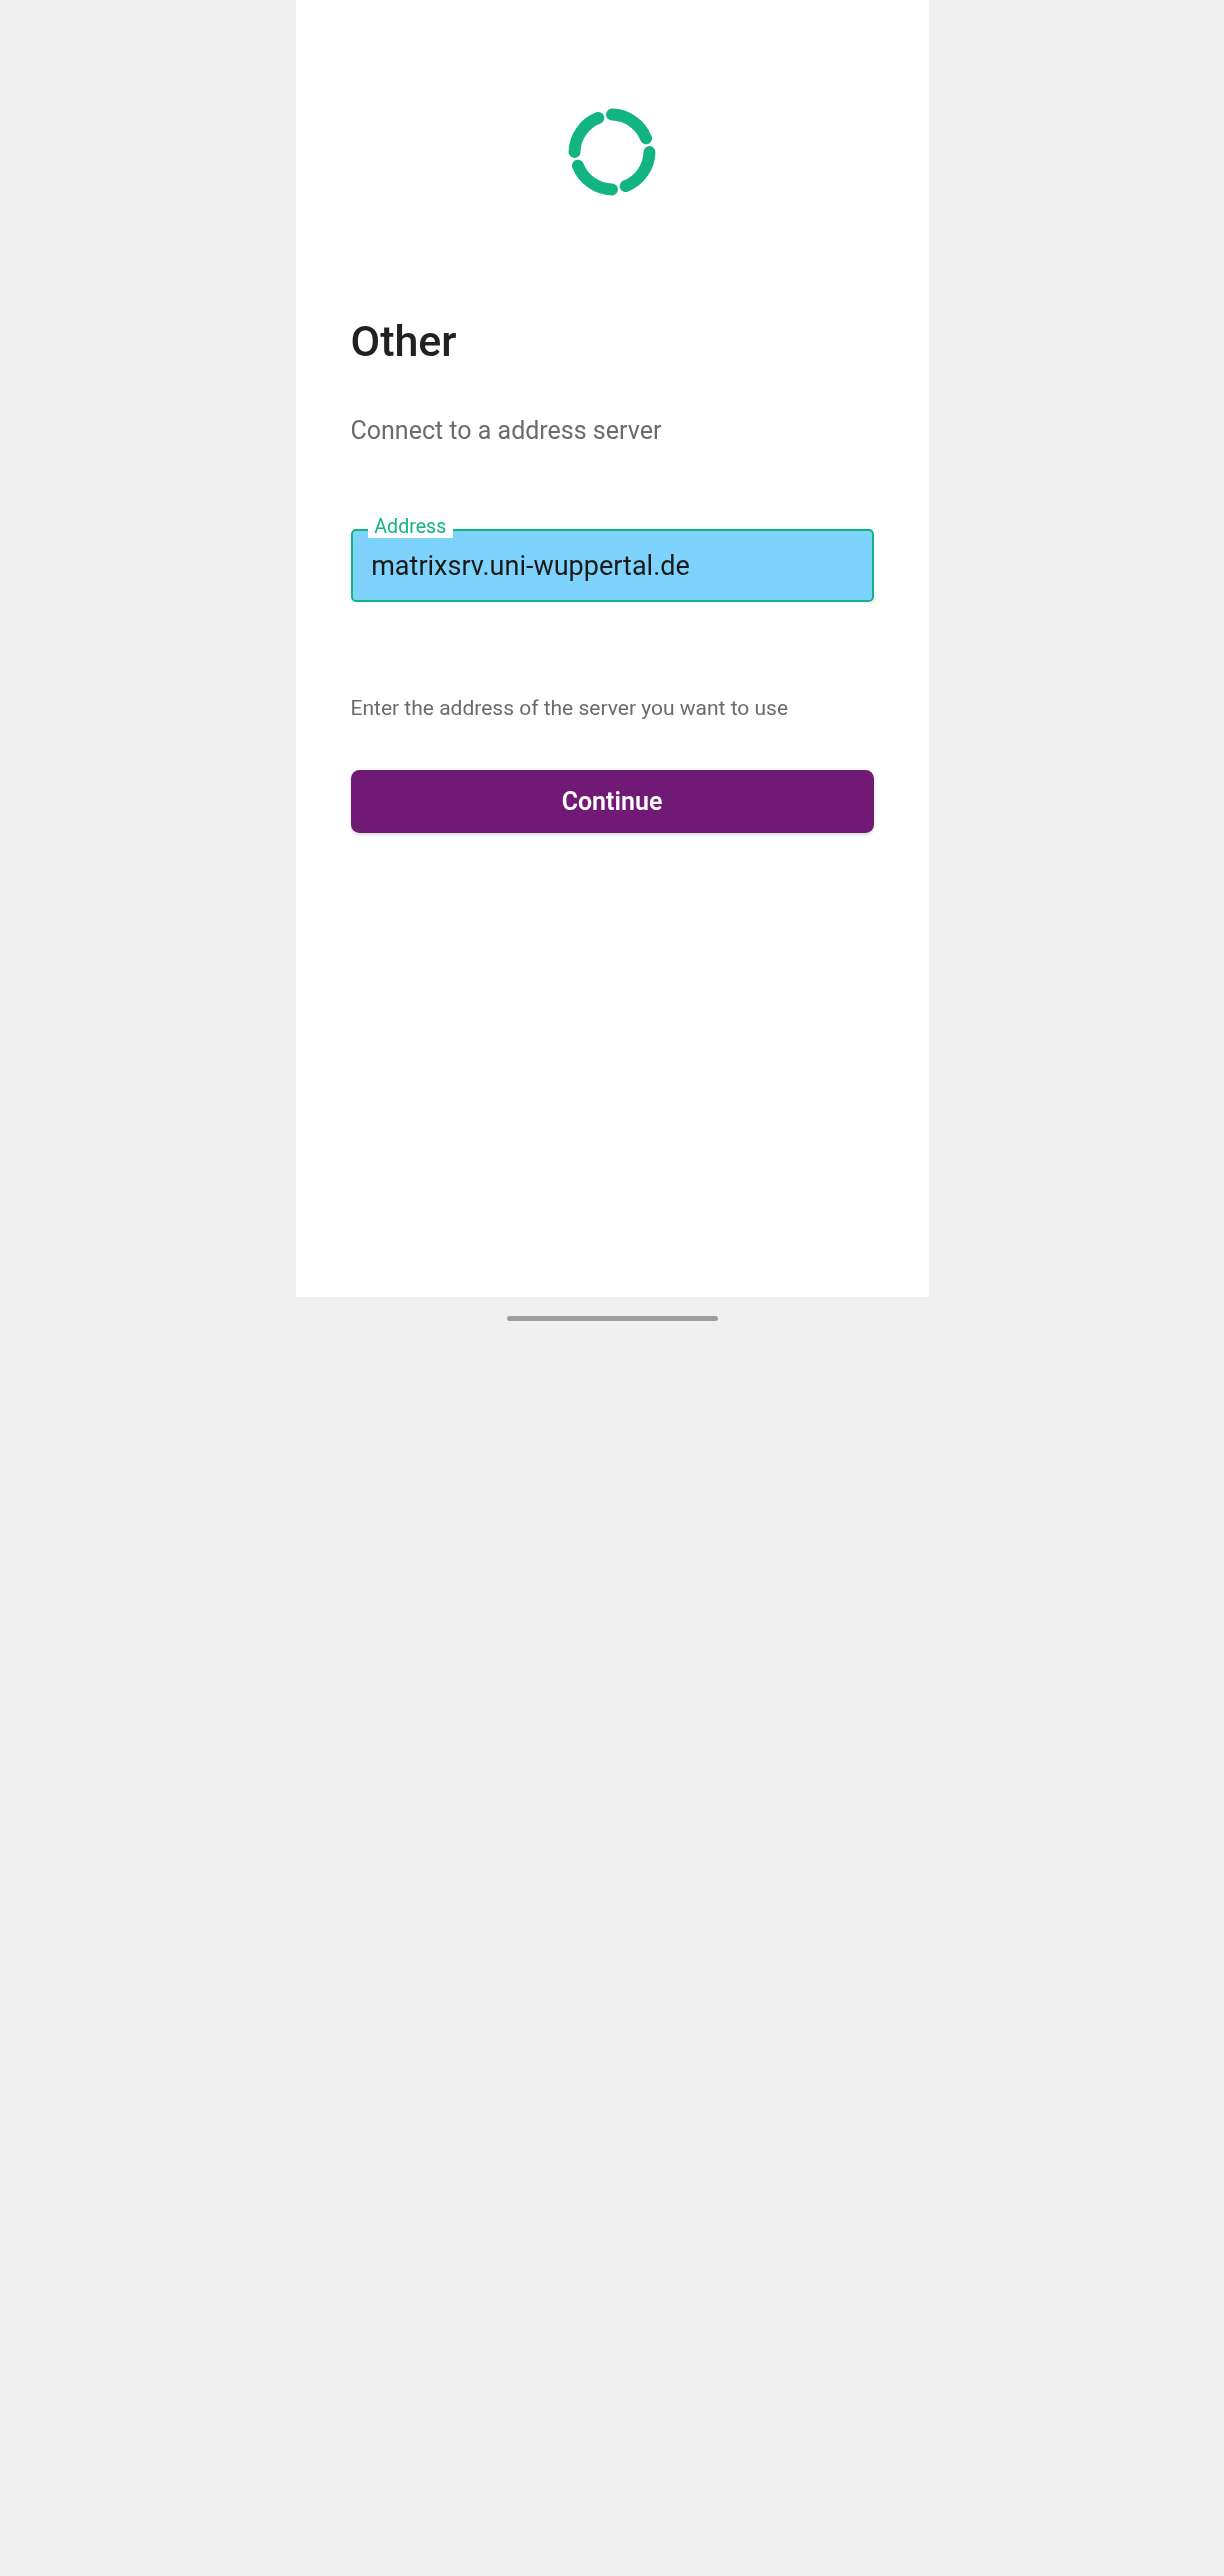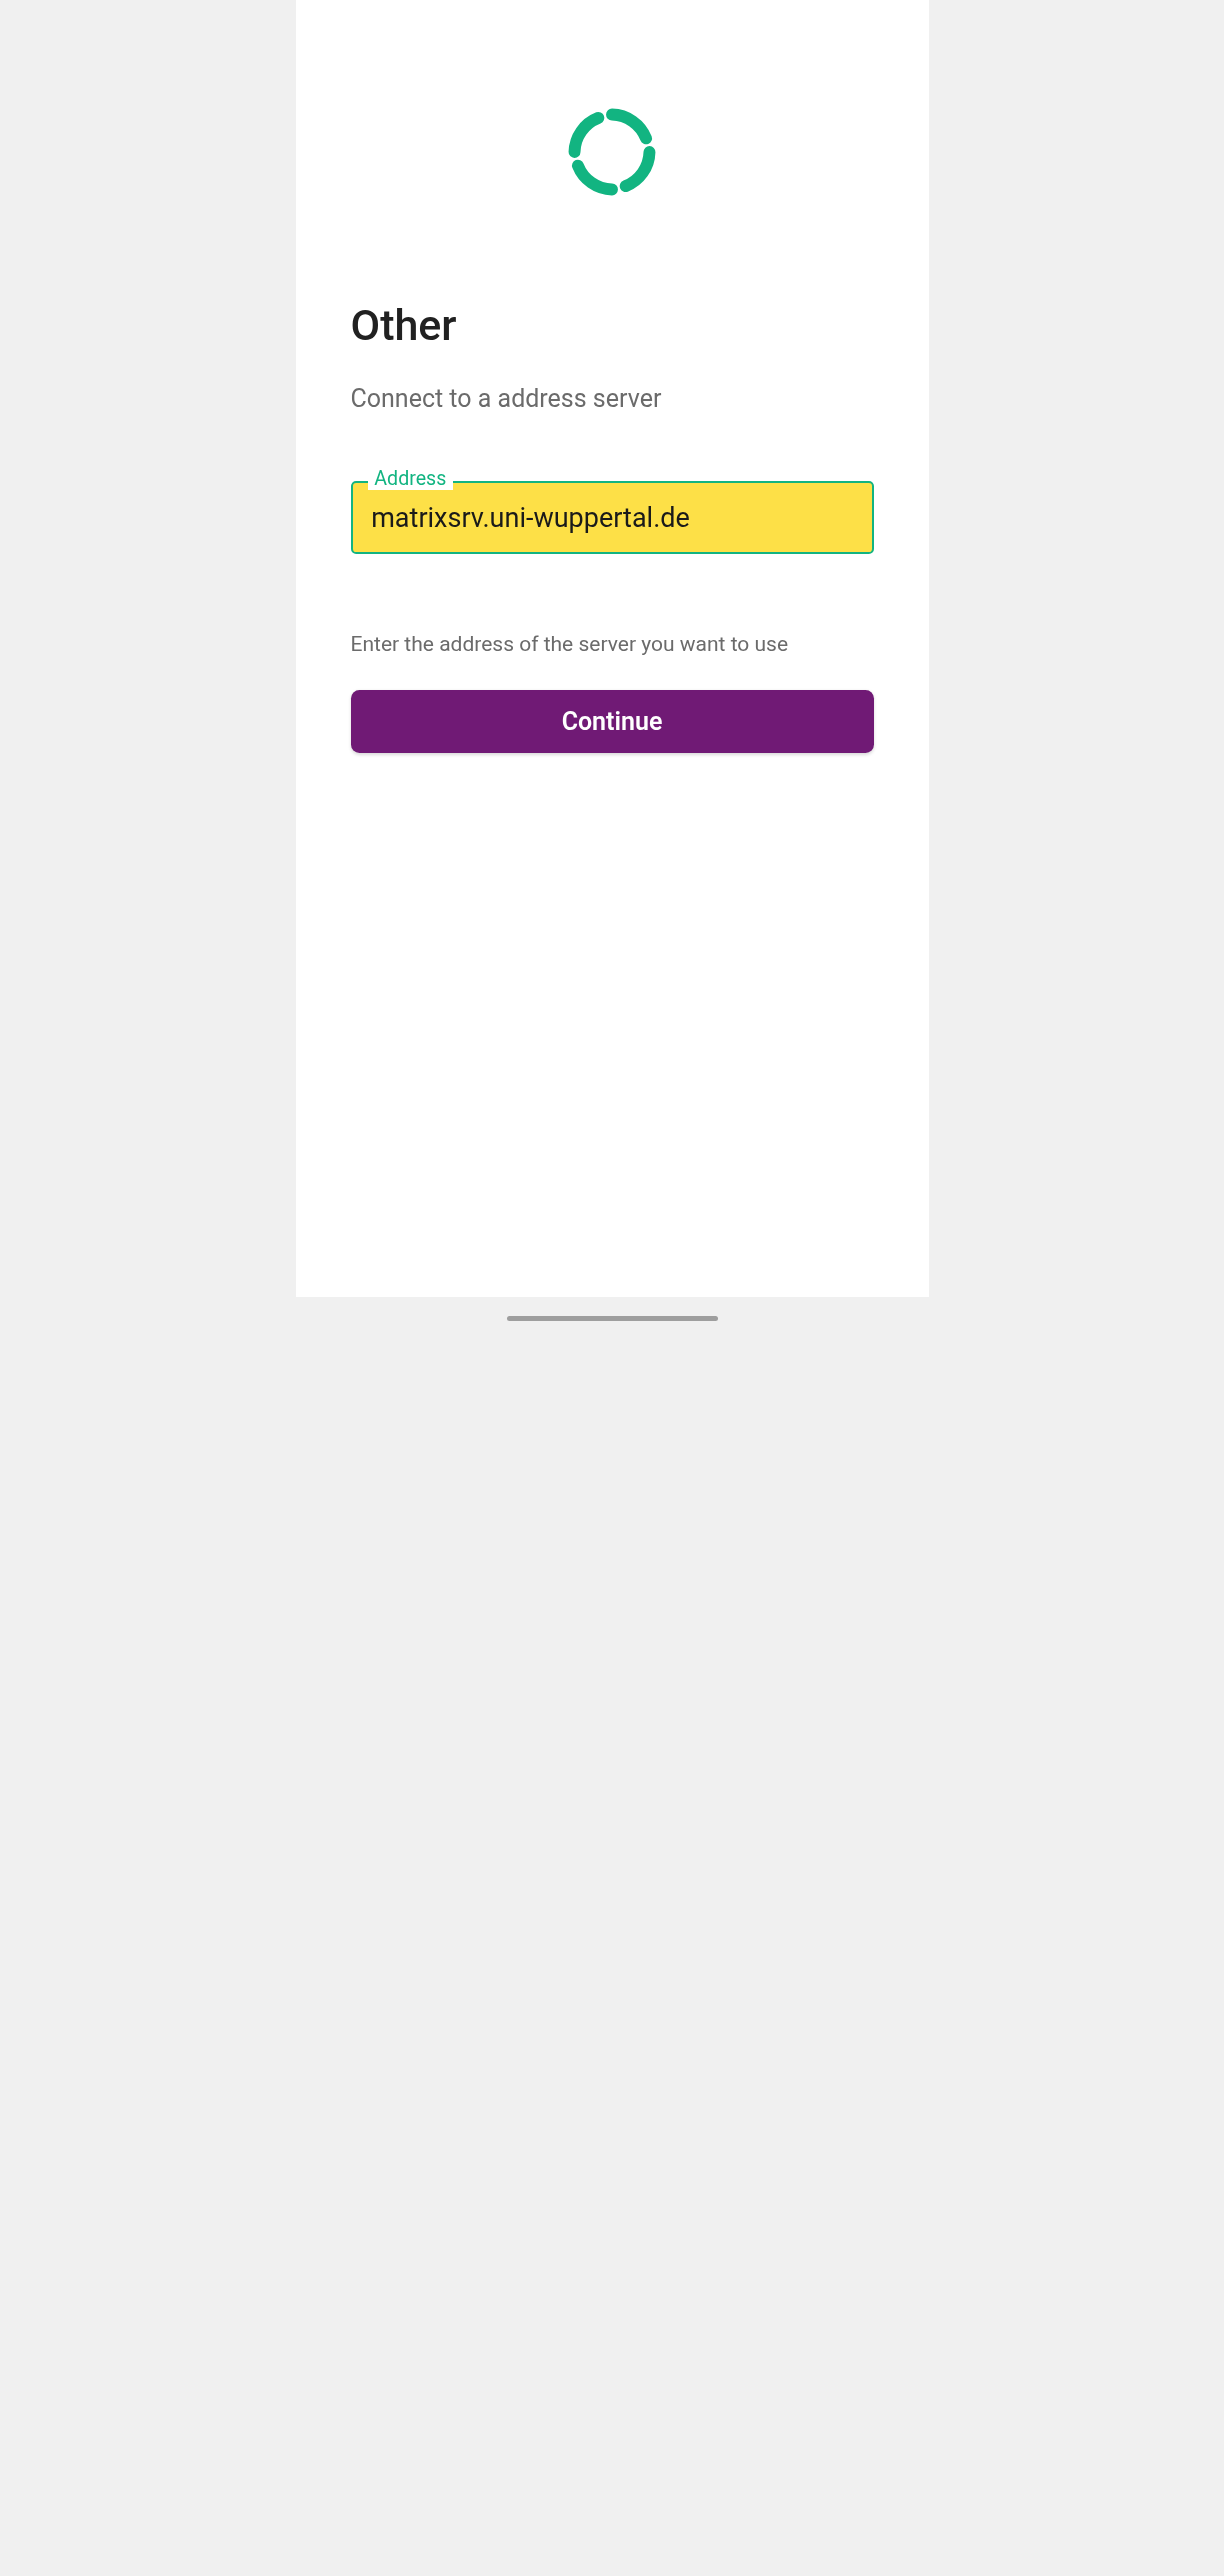--- a/index.html
+++ b/index.html
@@ -22,20 +22,21 @@
       background: #ffffff;
       position: relative;
       display: flex;
       flex-direction: column;
     }
     .content {
       flex: 1;
       padding: 0 55px;
       display: flex;
       flex-direction: column;
+      gap: 16px;
     }
     .logo-wrap {
       display: flex;
       justify-content: center;
       margin-top: 106px;
       margin-bottom: 102px;
     }
     .logo {
       width: 92px;
       height: 92px;
@@ -66,21 +67,21 @@
       z-index: 2;
     }
     .field-input {
       width: 100%;
       height: 73px;
       border: 2.6px solid #12b481;
       border-radius: 5.1px;
       padding: 0 18.7px;
       font-size: 27px;
       color: #1a1a1a;
-      background: #fde047;
+      background: #7dd3fc;
       outline: none;
       font-family: inherit;
     }
     .helper {
       font-size: 21px;
       color: #6b6b6b;
       margin-bottom: 34px;
     }
     .continue-btn {
       width: 100%;

